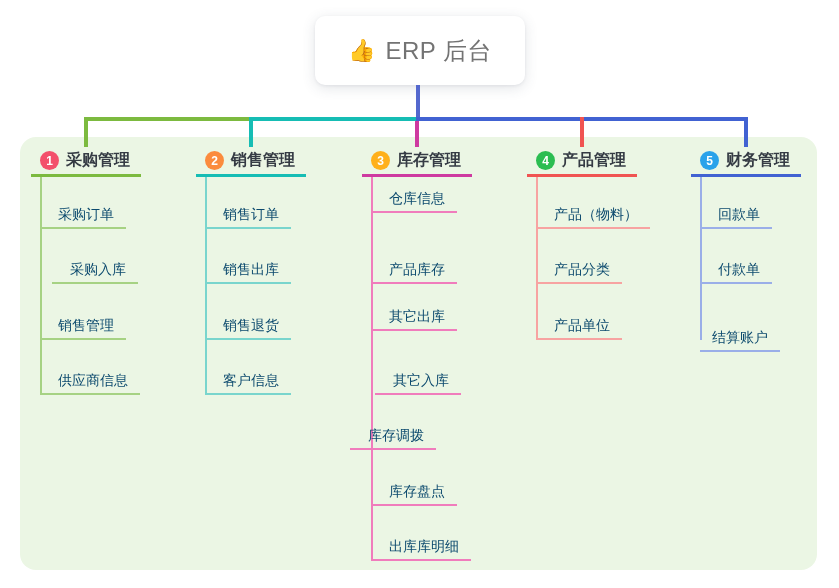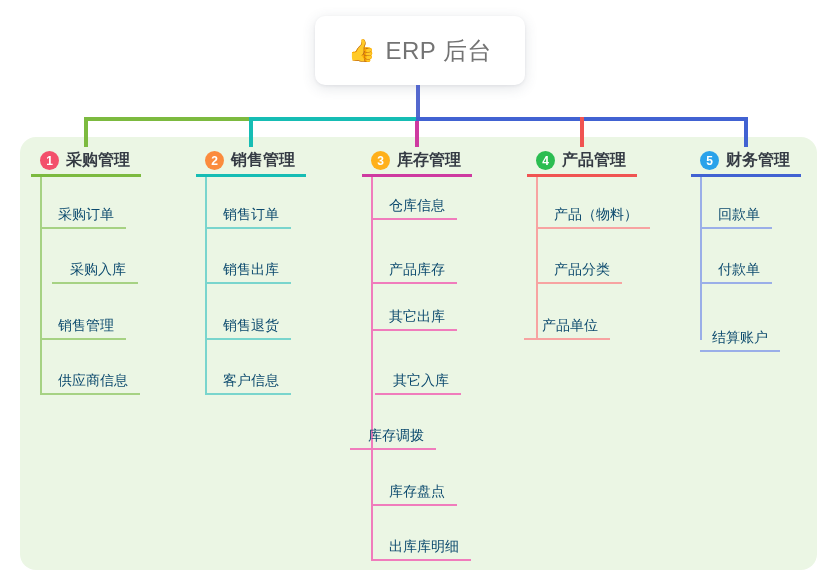--- a/index.html
+++ b/index.html
@@ -96,21 +96,21 @@
       <span class="child-label">销售退货</span>
     </div>
     <div class="child-row" style="left: 205px; top: 363px; border-bottom-color: rgb(121, 213, 205);">
       <span class="child-label">客户信息</span>
     </div>
     <div class="branch-header" style="left: 362px; top: 147px; border-bottom-color: rgb(206, 58, 160);">
       <span class="badge" style="background: rgb(255, 176, 26);">3</span>
       <span class="branch-title">库存管理</span>
     </div>
     <div class="vline" style="left: 371px; top: 177px; width: 2px; height: 383.8px; background: rgb(240, 124, 188);"></div>
-    <div class="child-row" style="left: 371px; top: 188px; border-bottom-color: rgb(240, 124, 188);">
+    <div class="child-row" style="left: 371px; top: 181px; border-bottom-color: rgb(240, 124, 188);">
       <span class="child-label">仓库信息</span>
     </div>
     <div class="child-row" style="left: 371px; top: 252px; border-bottom-color: rgb(240, 124, 188);">
       <span class="child-label">产品库存</span>
     </div>
     <div class="child-row" style="left: 371px; top: 299px; border-bottom-color: rgb(240, 124, 188);">
       <span class="child-label">其它出库</span>
     </div>
     <div class="child-row" style="left: 375px; top: 363px; border-bottom-color: rgb(240, 124, 188);">
       <span class="child-label">其它入库</span>
@@ -128,21 +128,21 @@
       <span class="badge" style="background: rgb(43, 189, 81);">4</span>
       <span class="branch-title">产品管理</span>
     </div>
     <div class="vline" style="left: 536px; top: 177px; width: 2px; height: 162.6px; background: rgb(247, 163, 161);"></div>
     <div class="child-row" style="left: 536px; top: 197px; border-bottom-color: rgb(247, 163, 161);">
       <span class="child-label">产品（物料）</span>
     </div>
     <div class="child-row" style="left: 536px; top: 252px; border-bottom-color: rgb(247, 163, 161);">
       <span class="child-label">产品分类</span>
     </div>
-    <div class="child-row" style="left: 524px; top: 308px; border-bottom-color: rgb(247, 163, 161); justify-content: flex-end;">
+    <div class="child-row" style="left: 536px; top: 308px; border-bottom-color: rgb(247, 163, 161); justify-content: flex-end;">
       <span class="child-label">产品单位</span>
     </div>
     <div class="branch-header" style="left: 691px; top: 147px; border-bottom-color: rgb(65, 98, 210);">
       <span class="badge" style="background: rgb(42, 162, 234);">5</span>
       <span class="branch-title">财务管理</span>
     </div>
     <div class="vline" style="left: 700px; top: 177px; width: 2px; height: 162.6px; background: rgb(154, 174, 232);"></div>
     <div class="child-row" style="left: 700px; top: 197px; border-bottom-color: rgb(154, 174, 232);">
       <span class="child-label">回款单</span>
     </div>

